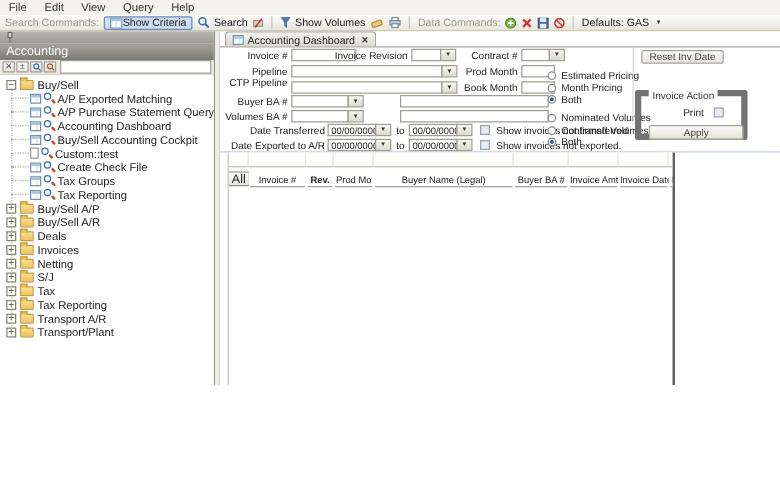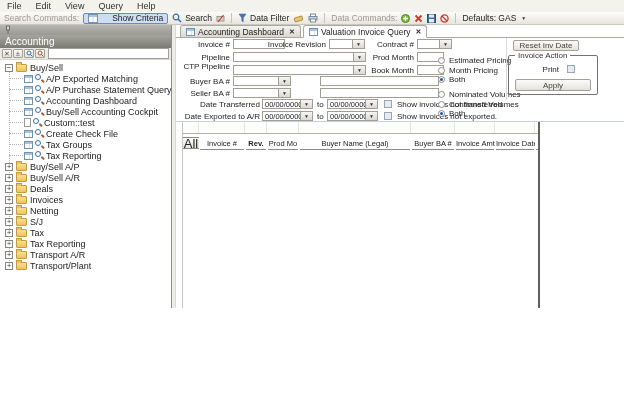--- a/index.html
+++ b/index.html
@@ -10,21 +10,21 @@
   #menubar{position:absolute;left:0;top:0;width:100%;height:12px;background:#f3f2ed;display:flex;align-items:center}
   .menu-item{padding:0 7px;font-size:9px;color:#333;cursor:default}
 
   
   #toolbar{position:absolute;left:0;top:12px;width:100%;height:13px;box-sizing:border-box;
            background:linear-gradient(#fcfcfa,#e8e5de);border-bottom:1px solid #cac7c0;
            display:flex;align-items:center;gap:4px;padding-left:4px}
   .tb-label{color:#9c998f;font-size:8.5px;white-space:nowrap}
   .tb-text{font-size:8.5px;color:#222;white-space:nowrap}
   .tb-item{display:flex;align-items:center;gap:3px}
-  .tb-btn-sel{display:flex;align-items:center;gap:14px;border:1px solid #6a8cba;background:#cfddf1;border-radius:2px;padding:0 4px;height:11px;box-sizing:border-box}
+  .tb-btn-sel{display:flex;align-items:center;gap:0;border:1px solid #6a8cba;background:#cfddf1;border-radius:2px;padding:0 4px;height:11px;box-sizing:border-box}
   .tb-sep{width:1px;height:10px;background:#c6c3bc;margin:0 2px}
   .dd-arrow{font-size:5px;color:#333;margin-left:2px}
   .tb-ico{display:inline-flex;align-items:center}
 
   
   #sidebar{position:absolute;left:0;top:25px;width:172px;bottom:0;background:#fff;border-right:1px solid #8f8e88;box-sizing:border-box}
   #splitter{position:absolute;left:172px;top:25px;width:4px;bottom:0;background:#efede8;border-right:1px solid #dbd8d1;box-sizing:border-box}
   .launcher-bar{height:10px;background:linear-gradient(#b7b6b1,#9a9992);display:flex;align-items:center;padding:0 4px;color:#f4f4f2;font-size:8px}
   .launcher-bar .t{flex:1}
   .module-bar{height:13px;background:linear-gradient(#a5a49d,#7b7a73);display:flex;align-items:center;padding:0 5px;color:#fff;font-weight:normal;font-size:10px}
@@ -72,33 +72,33 @@
   .radio-stack{position:absolute}
   .radio-row{display:flex;align-items:center;gap:4px;height:9.6px}
   .radio{width:7px;height:7px;border:1px solid #8c8c8c;border-radius:50%;background:#fdfdfd;position:relative;flex:none;box-sizing:border-box}
   .radio.sel::after{content:"";position:absolute;left:1px;top:1px;width:3px;height:3px;border-radius:50%;background:#2155a4}
   .radio-label{font-size:8px;white-space:nowrap}
 
   
   #action-divider{position:absolute;left:330px;top:0;width:1px;height:62px;background:#dcdad4}
   .btn{border:1px solid #a3a099;border-radius:2px;background:linear-gradient(#fbfbfa,#e5e2db);font-size:8px;color:#444;
        display:flex;align-items:center;justify-content:center;box-sizing:border-box;position:absolute}
-  #invoice-action-group{position:absolute;left:332px;top:17px;width:90px;height:40px;border:1px solid #737373;border-radius:2px;box-sizing:border-box}
+  #invoice-action-group{position:absolute;left:332px;top:34px;width:90px;height:40px;border:5px solid #737373;border-radius:2px;box-sizing:border-box}
   .group-title{position:absolute;left:6px;top:-5px;background:#fff;padding:0 3px;font-size:8px;color:#333;white-space:nowrap}
 
   
   #results-hline{position:absolute;left:176px;top:121px;right:0;height:1px;background:#c3d0dd}
   #results{position:absolute;left:182px;top:122px;width:355px;bottom:0;background:#fff;overflow:hidden;
            border-left:1px solid #c6c4be;border-right:2px solid #606060}
   #table-strip{height:11px;display:flex;border-bottom:1px solid #b4b1aa;background:#fdfdfc}
   .strip-cell{border-right:1px solid #e6e4e0;box-sizing:border-box;flex:none;height:100%}
   #table-header{height:15px;display:flex;align-items:flex-end;background:#fff;padding-top:1px}
   .th{flex:none;display:flex;justify-content:center;align-items:flex-end;box-sizing:border-box;padding:0 1px;overflow:hidden}
   .th-label{font-size:7.5px;white-space:nowrap;border-bottom:1px solid #8c8a84;display:block;width:100%;text-align:center;padding-bottom:1px;color:#222}
-  .all-btn{font-size:13px;border:1px solid #8c8a84;border-radius:2px;background:linear-gradient(#fbfbfa,#e8e5de);padding:0 2px;height:10px;display:flex;align-items:center;margin-bottom:1px}
+  .all-btn{font-size:10px;border:1px solid #8c8a84;border-radius:2px;background:linear-gradient(#fbfbfa,#e8e5de);padding:0 2px;height:10px;display:flex;align-items:center;margin-bottom:1px}
   #table-body{background:#fff}
 </style>
 </head>
 <body>
 
 <div class="screen">
 
   <div id="menubar">
       <span class="menu-item">File</span>
       <span class="menu-item">Edit</span>
@@ -134,21 +134,21 @@
           <line x1="2" y1="8" x2="7.5" y2="1" stroke="#c0392b" stroke-width="1.2"></line>
         </svg>
       </span>
     <span class="tb-sep"></span>
     <div class="tb-item">
       <span class="tb-ico">
           <svg width="9" height="10">
             <path d="M1 1 h7 l-2.8 4 v4 l-1.4 -1.2 v-2.8 z" fill="#4a7ab5" stroke="#2d5a92" stroke-width="0.5"></path>
           </svg>
         </span>
-      <span class="tb-text">Data Filter</span>
+      <span class="tb-text">Show Volumes</span>
     </div>
     <span class="tb-ico">
         <svg width="11" height="9">
           <rect x="1.5" y="3" width="8" height="4" rx="1" fill="#e8c87a" stroke="#b09040" transform="rotate(-18 5.5 5)"></rect>
         </svg>
       </span>
     <span class="tb-ico">
         <svg width="10" height="10">
           <rect x="2.5" y="1" width="5" height="3" fill="#fff" stroke="#7a8a9a"></rect>
           <rect x="1" y="3.5" width="8" height="3.5" fill="#c8d4e0" stroke="#7a8a9a"></rect>
@@ -318,25 +318,20 @@
   </div>
   <div id="splitter"></div>
 
   <div id="main">
     <div id="tabbar">
         <div class="tab">
           <span class="ic-grid"></span>
           <span class="tab-label">Accounting Dashboard</span>
           <span class="tab-close">✕</span>
         </div>
-        <div class="tab active">
-          <span class="ic-grid"></span>
-          <span class="tab-label">Valuation Invoice Query</span>
-          <span class="tab-close">✕</span>
-        </div>
       </div>
 
     <div id="form-area">
 
       <span class="flabel" style="left:0;width:54px;top:2px">Invoice #</span>
       <span class="finput" style="left:57px;top:1px;width:52px"></span>
       <span class="flabel" style="left:86px;width:64px;top:2px">Invoice Revision</span>
       <span class="finput" style="left:153px;top:1px;width:24px"></span>
       <span class="dd" style="left:176px;top:1px">▼</span>
       <span class="flabel" style="left:194px;width:44px;top:2px">Contract #</span>
@@ -353,21 +348,21 @@
       <span class="finput" style="left:57px;top:27px;width:121px"></span>
       <span class="dd" style="left:177px;top:27px">▼</span>
       <span class="flabel" style="left:194px;width:44px;top:28px">Book Month</span>
       <span class="finput" style="left:241px;top:27px;width:27px"></span>
 
       <span class="flabel" style="left:0;width:54px;top:39px">Buyer BA #</span>
       <span class="finput" style="left:57px;top:38px;width:46px"></span>
       <span class="dd" style="left:102px;top:38px">▼</span>
       <span class="finput" style="left:144px;top:38px;width:119px"></span>
 
-      <span class="flabel" style="left:0;width:54px;top:51px">Seller BA #</span>
+      <span class="flabel" style="left:0;width:54px;top:51px">Volumes BA #</span>
       <span class="finput" style="left:57px;top:50px;width:46px"></span>
       <span class="dd" style="left:102px;top:50px">▼</span>
       <span class="finput" style="left:144px;top:50px;width:119px"></span>
 
       <span class="flabel" style="left:0;width:84px;top:62px">Date Transferred</span>
       <span class="finput" style="left:86px;top:61px;width:39px">00/00/0000</span>
       <span class="dd" style="left:124px;top:61px">▼</span>
       <span class="ftext" style="left:141px;top:62px">to</span>
       <span class="finput" style="left:151px;top:61px;width:39px">00/00/0000</span>
       <span class="dd" style="left:189px;top:61px">▼</span>

